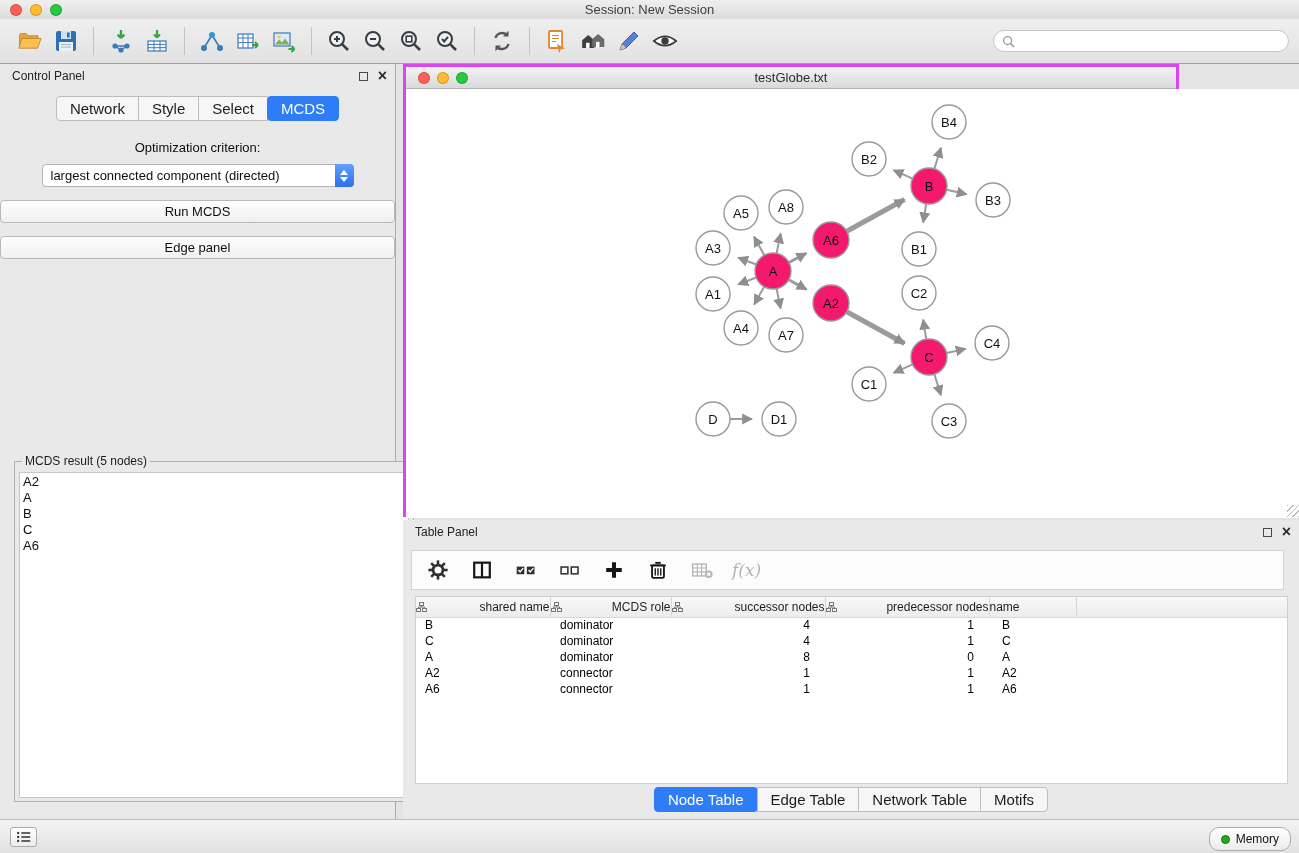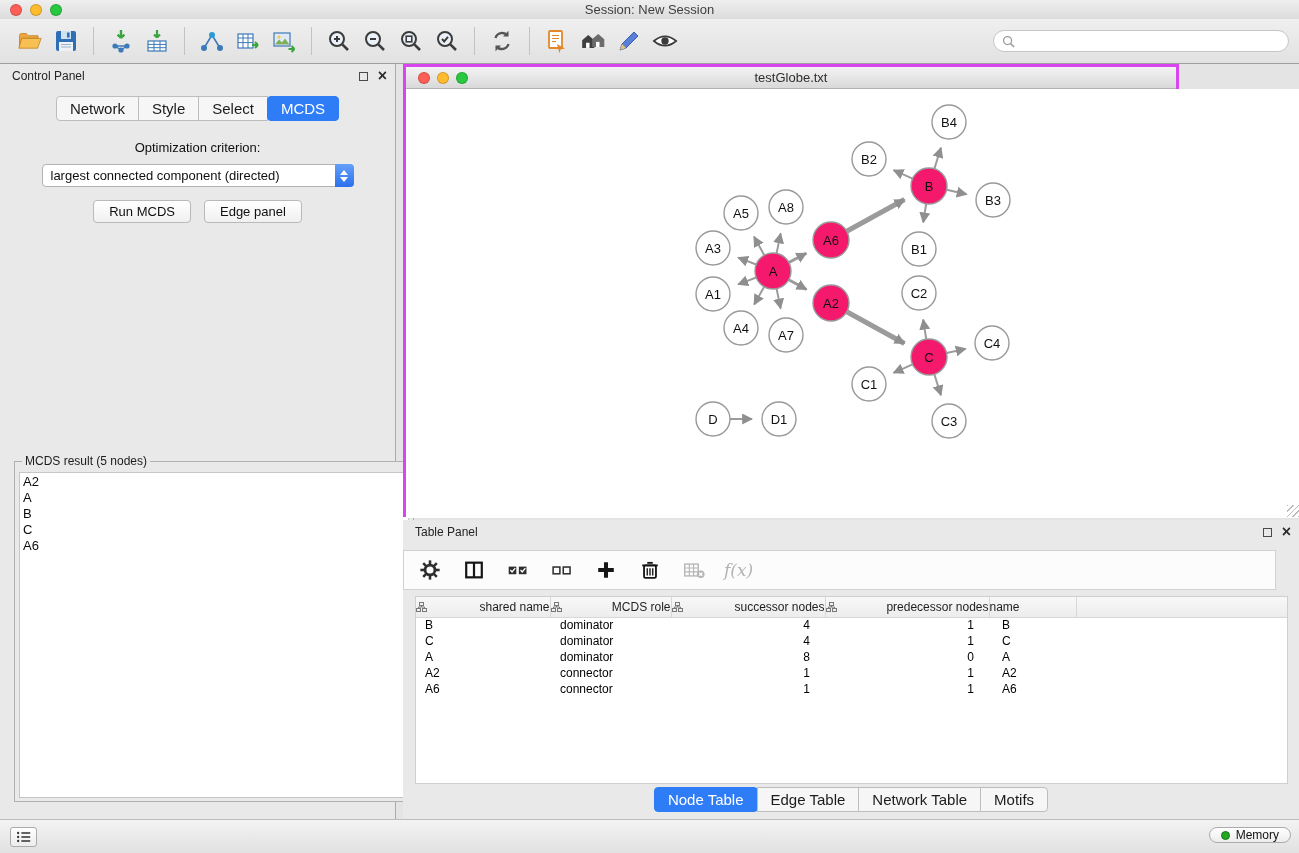--- a/index.html
+++ b/index.html
@@ -44,21 +44,21 @@
   .tab.active { background:#2e7cf6; border-color:#2e7cf6; color:#fff; border-radius:4px; }
   .opt-label { text-align:center; margin-top:19px; font-size:13px; color:#0f0f0f; }
   .dropdown { position:relative; margin:9px auto 0; width:312px; height:23px; background:#fff;
     border:1px solid #b3b3b3; border-radius:4px; display:flex; align-items:center;
     padding-left:8px; font-size:13px; color:#0f0f0f; }
   .dd-stepper { position:absolute; right:-1px; top:-1px; width:19px; height:23px;
     background:linear-gradient(#64a0f9,#2a6fed); border-radius:0 4px 4px 0;
     display:flex; flex-direction:column; align-items:center; justify-content:center; gap:2px; }
   .tri-up { width:0; height:0; border-left:4px solid transparent; border-right:4px solid transparent; border-bottom:5px solid #fff; }
   .tri-down { width:0; height:0; border-left:4px solid transparent; border-right:4px solid transparent; border-top:5px solid #fff; }
-  .btn-row { display:flex; justify-content:center; gap:13px; margin-top:13px; }
+  .btn-row { display:flex; justify-content:center; gap:13px; margin-top:13px;flex-direction:column; }
   .btn { height:23px; padding:0 15px; font-size:13px; font-family:inherit; color:#0f0f0f;
     background:linear-gradient(#ffffff,#f0f0f0); border:1px solid #b9b9b9; border-radius:4px; cursor:default; }
   .result-box { position:absolute; left:14px; top:390px; width:400px; height:348px;
     border:1px solid #b0b0b0; padding:4px; background:#e9e9e9; }
   .result-box legend { font-size:12px; color:#1c1c1c; padding:0 3px; margin-left:3px; }
   .result-list { width:100%; height:326px; background:#fff; border:1px solid #c6c6c6; overflow:auto; padding:1px 3px; }
   .result-item { font-size:13px; line-height:16px; color:#0c0c0c; }
 
   
   .net-window { position:absolute; left:403px; top:64px; width:776px; height:453px;
@@ -68,21 +68,21 @@
   .net-lights { position:absolute; left:12px; top:5px; display:flex; gap:7px; }
   .net-title { text-align:center; line-height:22px; font-size:13px; color:#2e2e2e; }
   .net-canvas { position:relative; width:894px; height:429px; background:#fff; overflow:hidden; }
   #graph-svg { position:absolute; left:0; top:0; }
   #graph-svg text { font:13px "Liberation Sans", sans-serif; }
   .resize-grip { position:absolute; right:1px; bottom:1px; width:12px; height:12px;
     background:repeating-linear-gradient(135deg,#bbb 0 1px,transparent 1px 4px); }
 
   
   .table-panel { position:absolute; left:403px; top:520px; width:896px; height:299px; background:#e9e9e9; }
-  .tp-toolbar { position:absolute; left:0; top:30px; width:873px; height:40px;
+  .tp-toolbar { position:absolute; left:8px; top:30px; width:873px; height:40px;
     background:#fcfcfc; border:1px solid #d2d2d2; display:flex; align-items:center; padding-left:12px; gap:16px; }
   .tp-btn { border:none; background:transparent; width:28px; height:28px; display:flex; align-items:center; justify-content:center; cursor:default; }
   .tp-btn svg { width:22px; height:22px; }
   .fx { font-family:"DejaVu Serif", serif; font-style:italic; font-size:17px; color:#b3b3b3; }
   .table-area { position:absolute; left:12px; top:76px; width:873px; height:188px;
     background:#fff; border:1px solid #cfcfcf; overflow:hidden; }
   table { border-collapse:collapse; table-layout:fixed; width:100%; }
   th { height:20px; background:linear-gradient(#f8f8f8,#ececec); border:1px solid #d8d8d8; border-top:none;
     font-size:12px; font-weight:normal; color:#1e1e1e; }
   th .th-inner { display:flex; align-items:center; justify-content:space-between; gap:5px; }
@@ -92,21 +92,21 @@
   td.c2, td.c3 { text-align:right; padding-right:15px; }
   td.c4 { padding-left:13px; }
   .tp-tabs { position:absolute; left:0; bottom:7px; width:100%; display:flex; justify-content:center; }
 
   
   .statusbar { position:absolute; left:0; top:819px; width:100%; height:34px;
     background:linear-gradient(#f3f3f3,#e1e1e1); border-top:1px solid #bcbcbc; }
   .sb-list-btn { position:absolute; left:10px; top:7px; width:27px; height:20px;
     border:1px solid #ababab; border-radius:3px; background:linear-gradient(#fff,#ececec);
     display:flex; align-items:center; justify-content:center; }
-  .memory-btn { position:absolute; right:8px; top:7px; height:16px; padding:0 11px;
+  .memory-btn { position:absolute; right:8px; top:7px; height:24px; padding:0 11px;
     border:1px solid #ababab; border-radius:10px; background:linear-gradient(#fff,#ececec);
     display:flex; align-items:center; gap:6px; font-size:12px; font-family:inherit; color:#111; cursor:default; }
   .mem-dot { width:9px; height:9px; border-radius:50%; background:#22a822; border:1px solid #157515; }
 </style>
 </head>
 <body>
 
 <div class="screen">
 
   <div class="titlebar">

